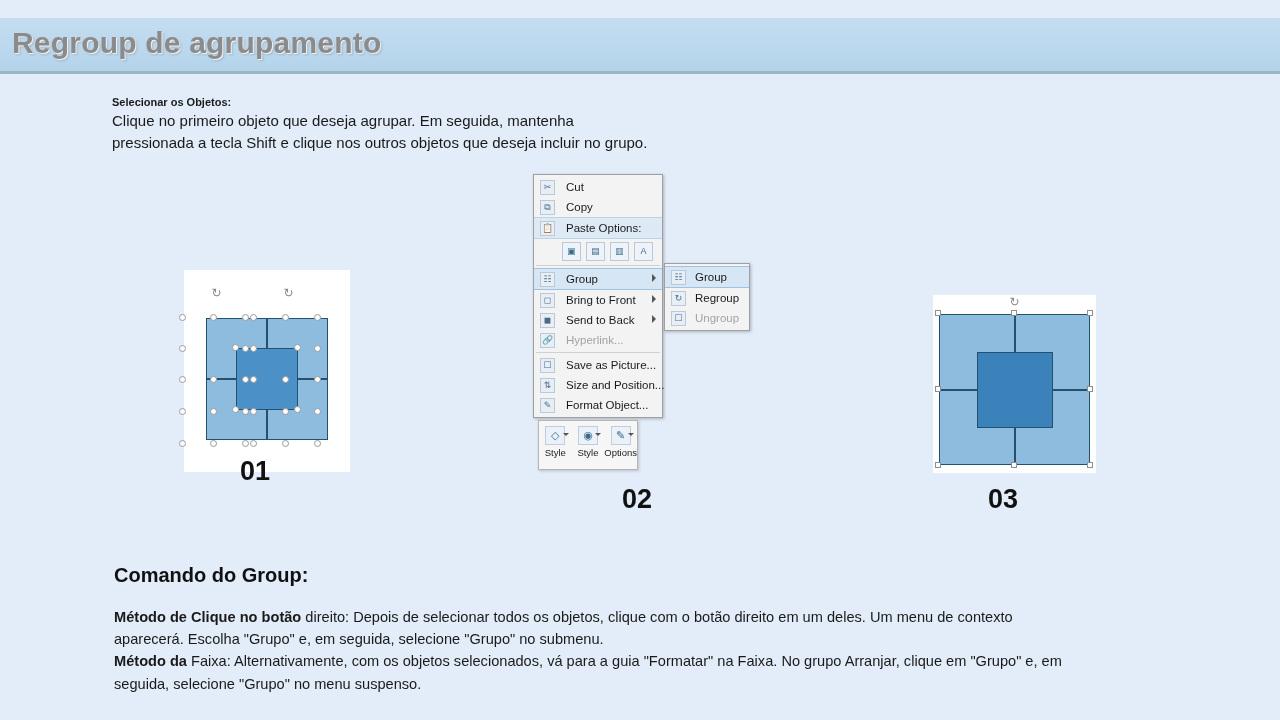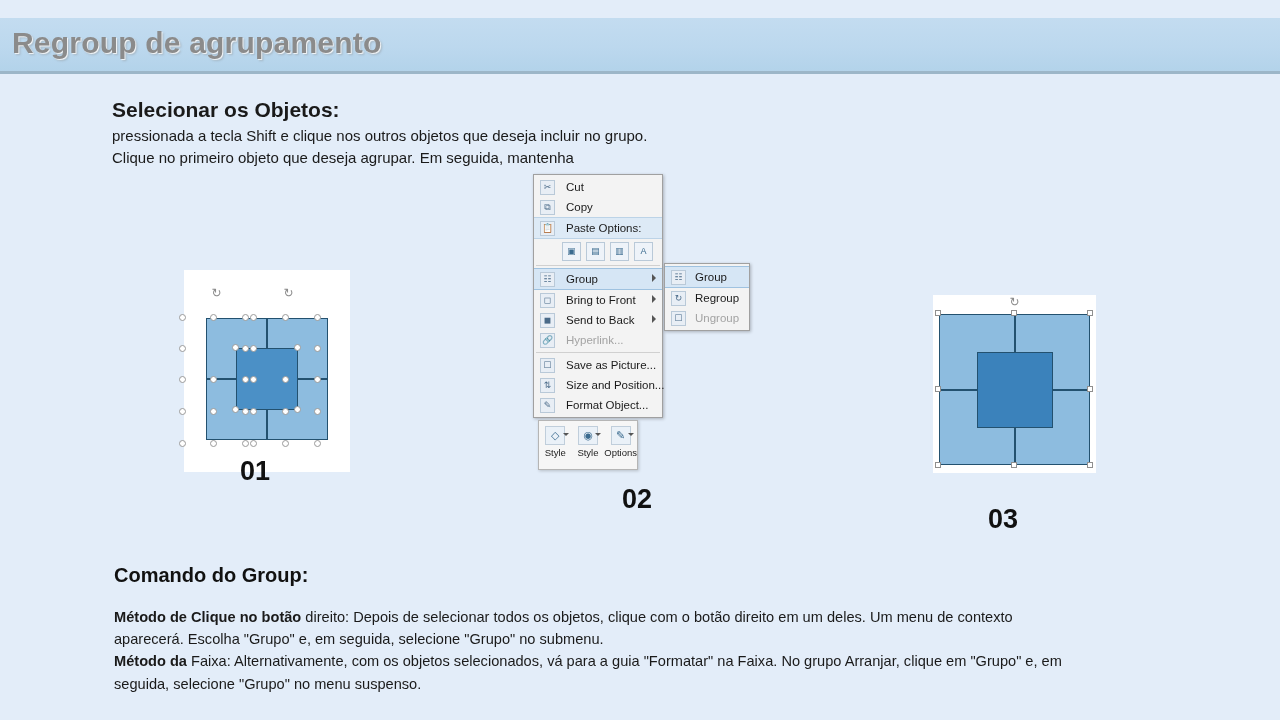--- a/index.html
+++ b/index.html
@@ -42,34 +42,34 @@
     position: absolute;
     left: 112px;
     top: 94px;
     width: 760px;
     font-size: 15px;
     color: #1a1a1a;
     line-height: 1.48;
   }
   .intro .lead {
     font-weight: bold;
-    font-size: 21px;
+    font-size: 11px;
   }
 
   
   .step-num {
     position: absolute;
     font-size: 27px;
     font-weight: bold;
     color: #111;
     font-family: "Liberation Sans", sans-serif;
   }
   #step1 { left: 240px; top: 456px; }
   #step2 { left: 622px; top: 484px; }
-  #step3 { left: 988px; top: 504px; }
+  #step3 { left: 988px; top: 484px; }
 
   
   .fig1 {
     position: absolute;
     left: 184px;
     top: 270px;
     width: 166px;
     height: 202px;
     background: #ffffff;
   }
@@ -302,22 +302,22 @@
 </style>
 </head>
 <body>
 
 <div class="header">
   <div class="header-title">Regroup de agrupamento</div>
 </div>
 
 <div class="intro">
   <div class="lead">Selecionar os Objetos:</div>
+  <div>Clique no primeiro objeto que deseja agrupar. Em seguida, mantenha</div>
   <div>pressionada a tecla Shift e clique nos outros objetos que deseja incluir no grupo.</div>
-  <div>Clique no primeiro objeto que deseja agrupar. Em seguida, mantenha</div>
 </div>
 
 <div class="fig1">
   <div class="rot" style="left:26px; top:17px;">↻</div>
   <div class="rot" style="left:98px; top:17px;">↻</div>
   <div class="rot" style="left:56px; top:47px;">↻</div>
   <div class="rot" style="left:40px; top:86px;">↻</div>
   <div class="rot" style="left:112px; top:86px;">↻</div>
 
   <div class="grid">

